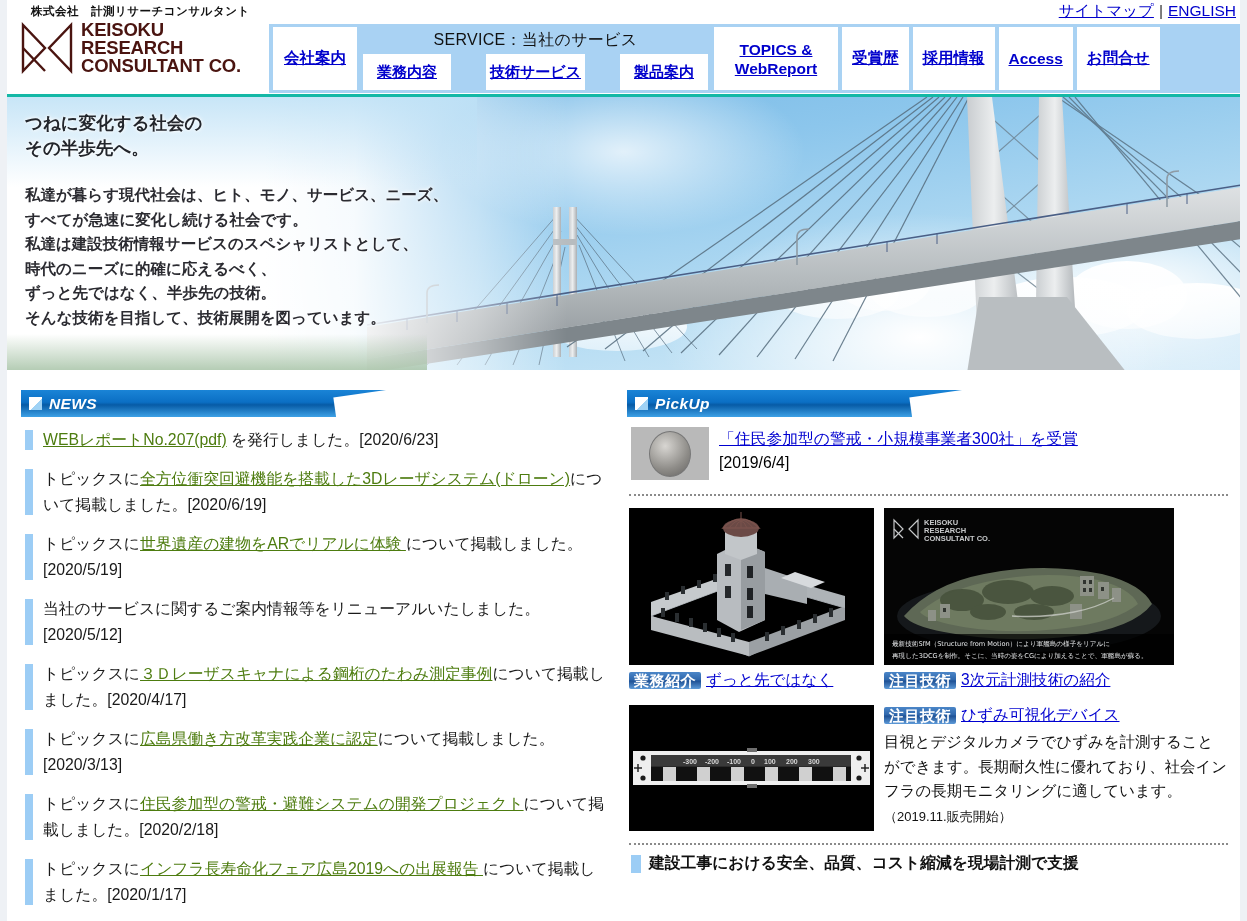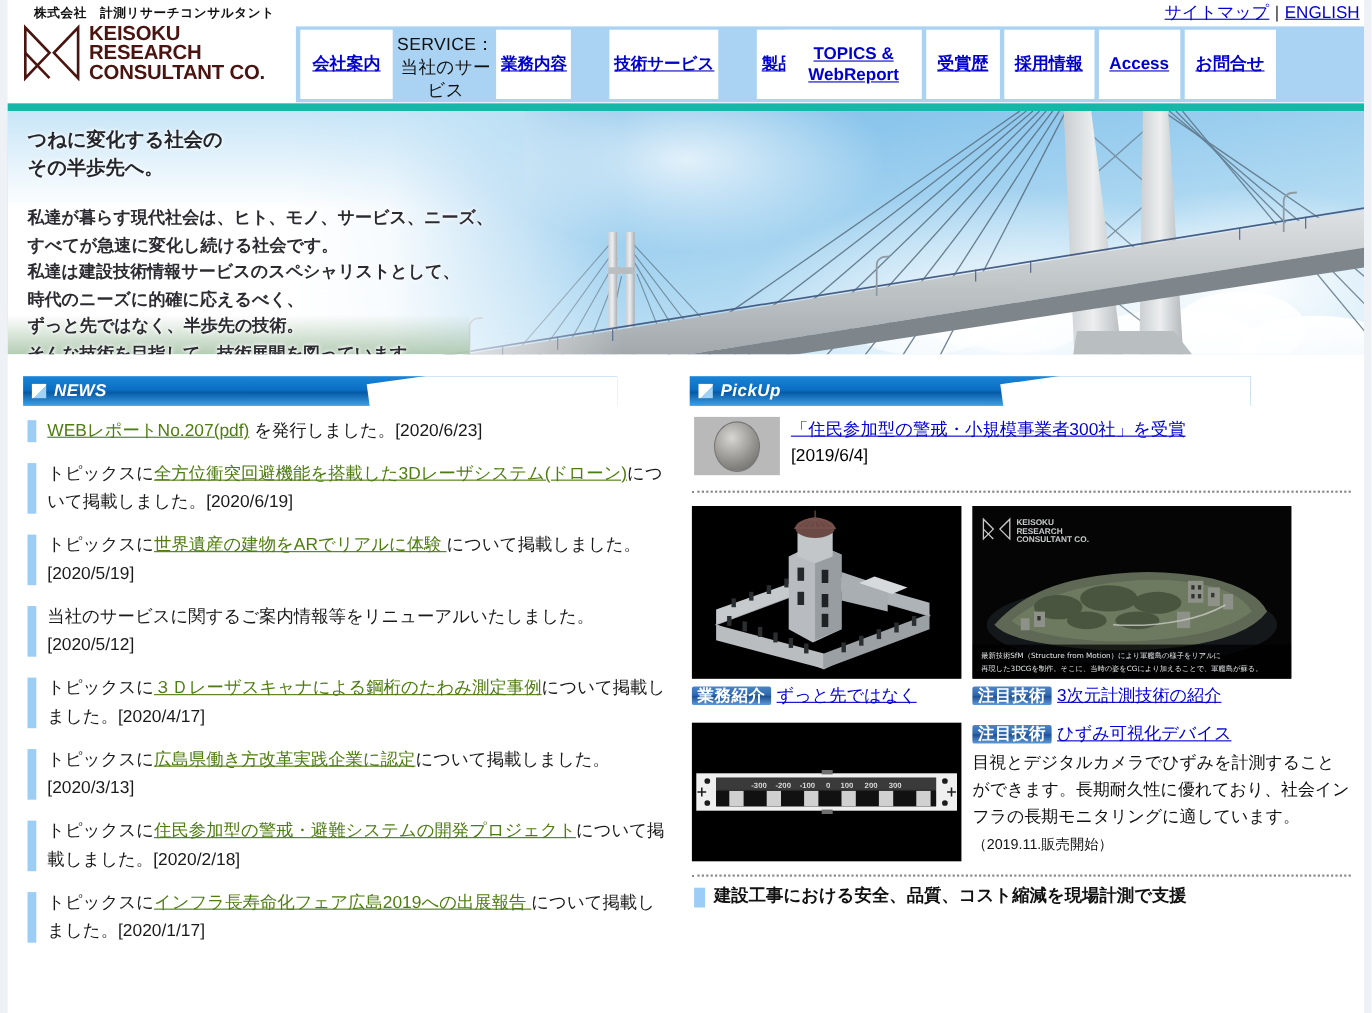--- a/index.html
+++ b/index.html
@@ -84,21 +84,21 @@
     padding: 0 10px;
     font-size: 15.5px;
     font-weight: bold;
     white-space: nowrap;
   }
   .nav-cell a { text-decoration: underline; color: #0000cc; }
   .nav-service {
     flex: none;
     margin: 0 2px;
     display: flex;
-    flex-direction: row;
+    flex-direction: column;
     width: 349px;
   }
   .nav-service-title {
     text-align: center;
     font-size: 16px;
     color: #111;
     font-weight: normal;
     padding: 3px 0 3px;
     letter-spacing: .3px;
   }
@@ -107,24 +107,24 @@
     flex: 1;
     margin: 0 2px;
     font-size: 15px;
     padding: 0 4px;
   }
   .nav-topics { width: 124px; line-height: 19px; white-space: normal; }
 
   
   .hero {
     position: relative;
-    height: 228px;
+    height: 276px;
     overflow: hidden;
     background: #cfe6f7;
-    border-top: 7px solid #14b8a6;
+    border-top: 3px solid #14b8a6;
   }
   .hero-sky {
     position: absolute; inset: 0;
     background:
       radial-gradient(ellipse 420px 200px at 74% 88%, #ffffff 0%, rgba(255,255,255,0) 62%),
       radial-gradient(ellipse 300px 150px at 92% 72%, #ffffff 0%, rgba(255,255,255,0) 60%),
       radial-gradient(ellipse 260px 120px at 50% 20%, rgba(255,255,255,.75) 0%, rgba(255,255,255,0) 70%),
       linear-gradient(170deg, #6fb4e4 0%, #8cc6ec 35%, #b7ddf3 70%, #dcefface 100%);
   }
   

